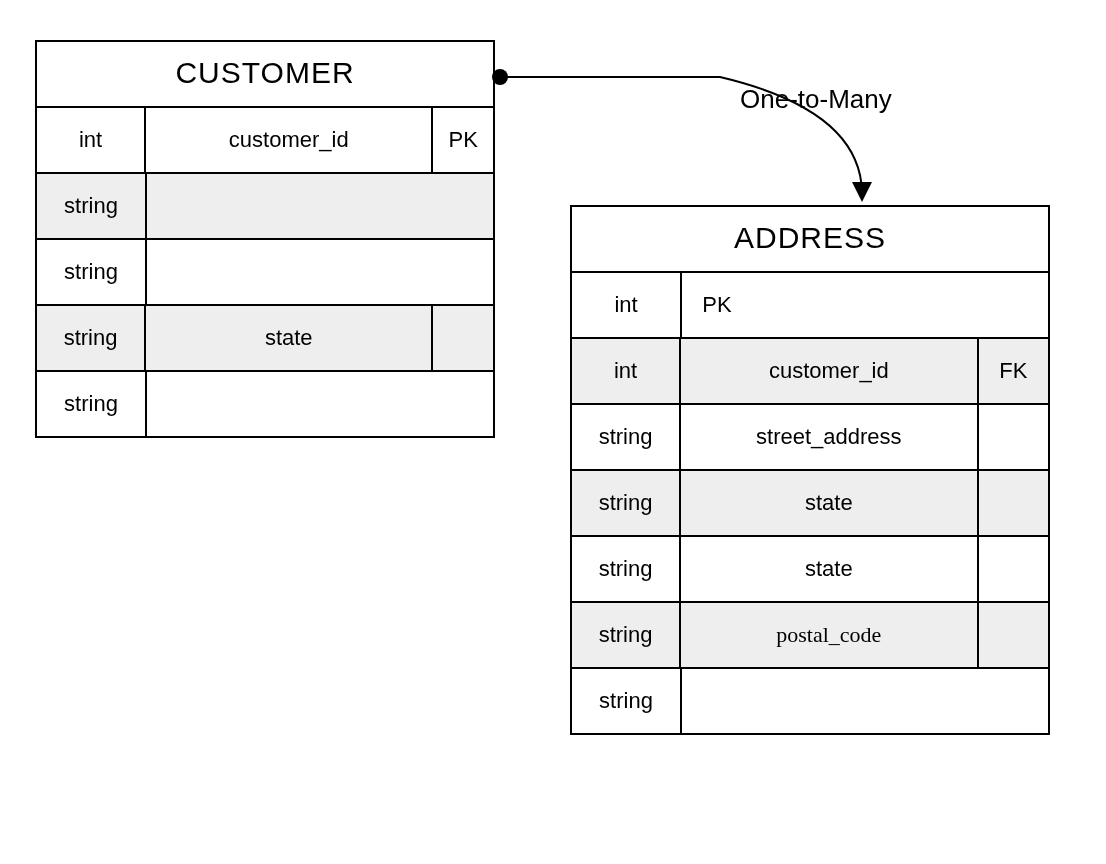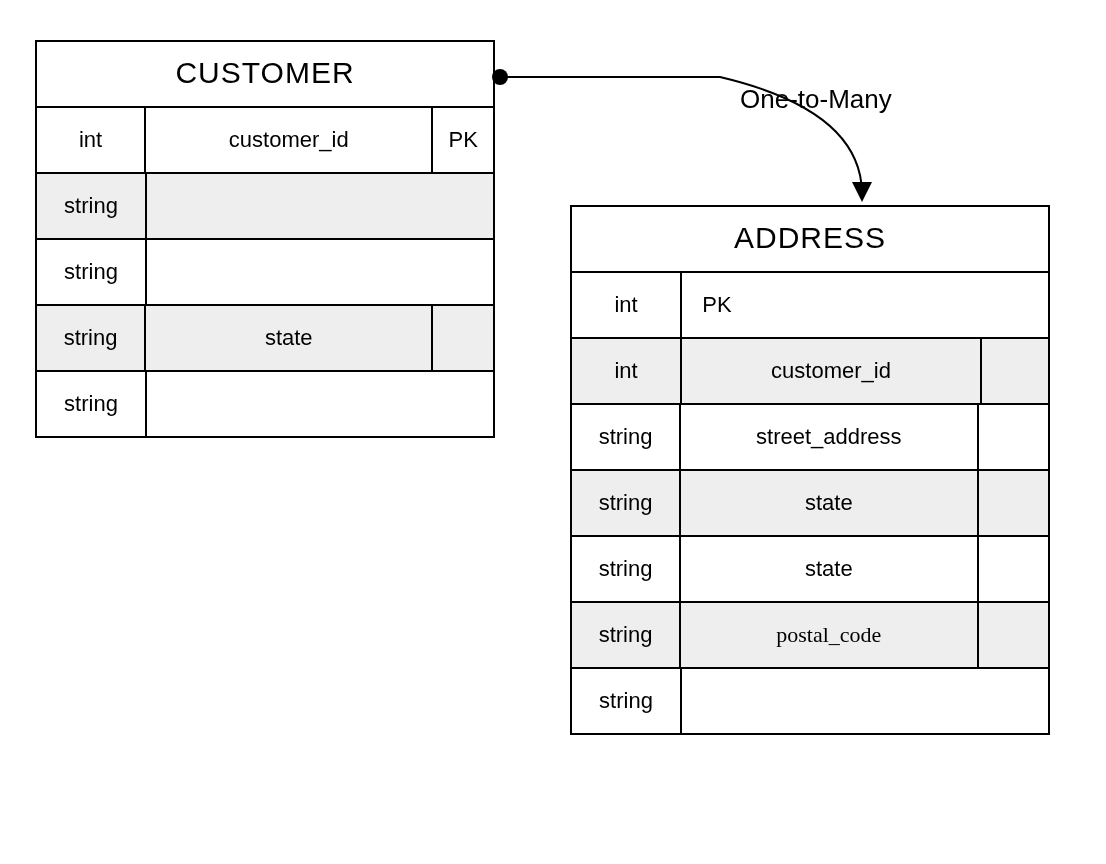--- a/index.html
+++ b/index.html
@@ -96,20 +96,21 @@
   <div id="entity-address" class="entity-table" style="left: 570px; top: 205px; width: 480px;">
     <div class="entity-title">ADDRESS</div>
     <div id="address-rows">
         <div class="row">
           <div class="cell type-col" style="width: 110px;">int</div>
           <div class="cell key-col" style="width: 70px;">PK</div>
         </div>
         <div class="row shaded">
           <div class="cell type-col" style="width: 110px;">int</div>
           <div class="cell name-col" style="width: 300px;">customer_id</div>
+          <div class="cell key-col" style="width: 70px;">FK</div>
         </div>
         <div class="row">
           <div class="cell type-col" style="width: 110px;">string</div>
           <div class="cell name-col" style="width: 300px;">street_address</div>
           <div class="cell key-col" style="width: 70px;"></div>
         </div>
         <div class="row shaded">
           <div class="cell type-col" style="width: 110px;">string</div>
           <div class="cell name-col" style="width: 300px;">state</div>
           <div class="cell key-col" style="width: 70px;"></div>

